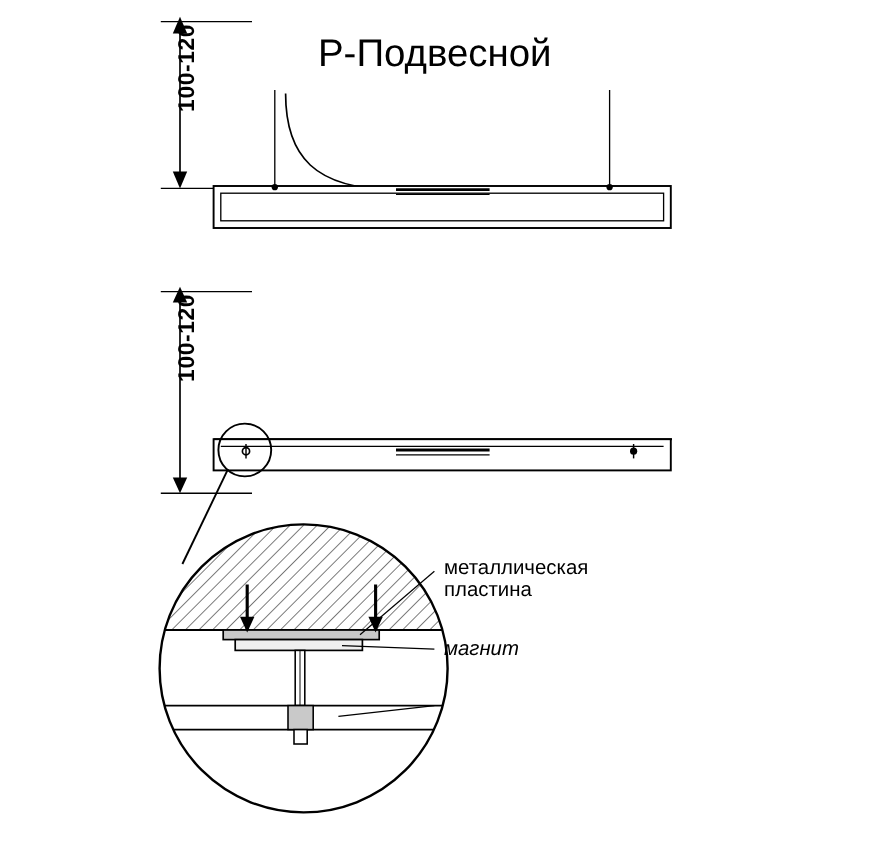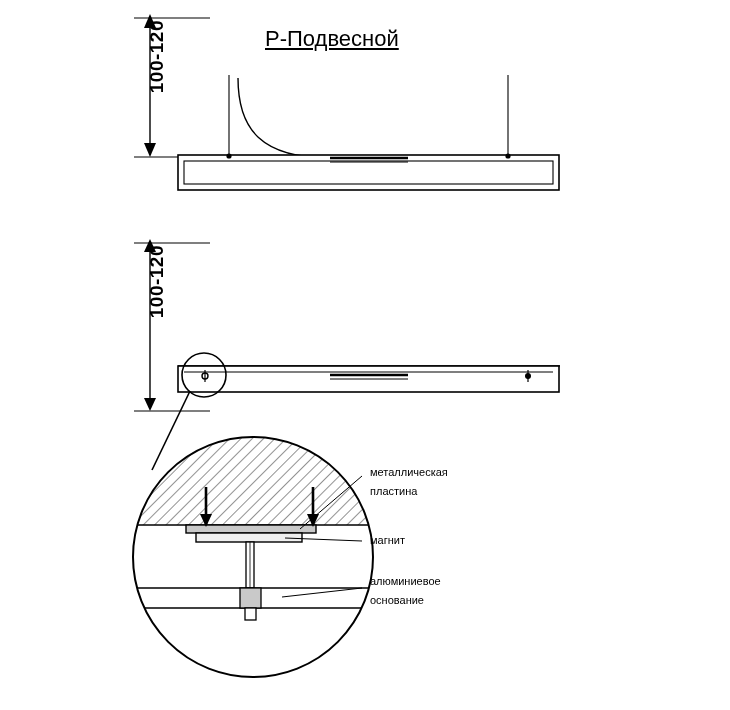--- a/index.html
+++ b/index.html
@@ -29,27 +29,26 @@
   .dim-label {
     position: absolute;
     font-size: 19px;
     font-weight: bold;
     letter-spacing: 0.5px;
     white-space: nowrap;
     transform-origin: left top;
   }
   .title-label {
     position: absolute;
-    font-size: 22px;
+    font-size: 32px;
     white-space: nowrap;
-    text-decoration: underline;
   }
   .callout-label {
     position: absolute;
-    font-size: 11px;
+    font-size: 17px;
     line-height: 19px;
     white-space: pre;
   }
 </style>
 </head>
 <body>
 
 <div id="stage">
 
   <svg id="drawing" viewBox="0 0 730 710">
@@ -166,18 +165,16 @@
   <div class="dim-label" style="left:146px; top:20px; transform: rotate(-90deg) translate(-100%, 0);">100-120</div>
 
   <div class="dim-label" style="left:146px; top:245px; transform: rotate(-90deg) translate(-100%, 0);">100-120</div>
 
   <div class="title-label" style="left:265px; top:26px;">P-Подвесной</div>
 
 
   <div class="callout-label" style="left:370px; top:463px;">металлическая
 пластина</div>
 
-  <div class="callout-label" style="left:370px; top:531px;">магнит</div>
+  <div class="callout-label" style="left:370px; top:531px;font-style:italic;">магнит</div>
 
-  <div class="callout-label" style="left:370px; top:572px;">алюминиевое
-основание</div>
 
 </div>
 
 </body></html>

